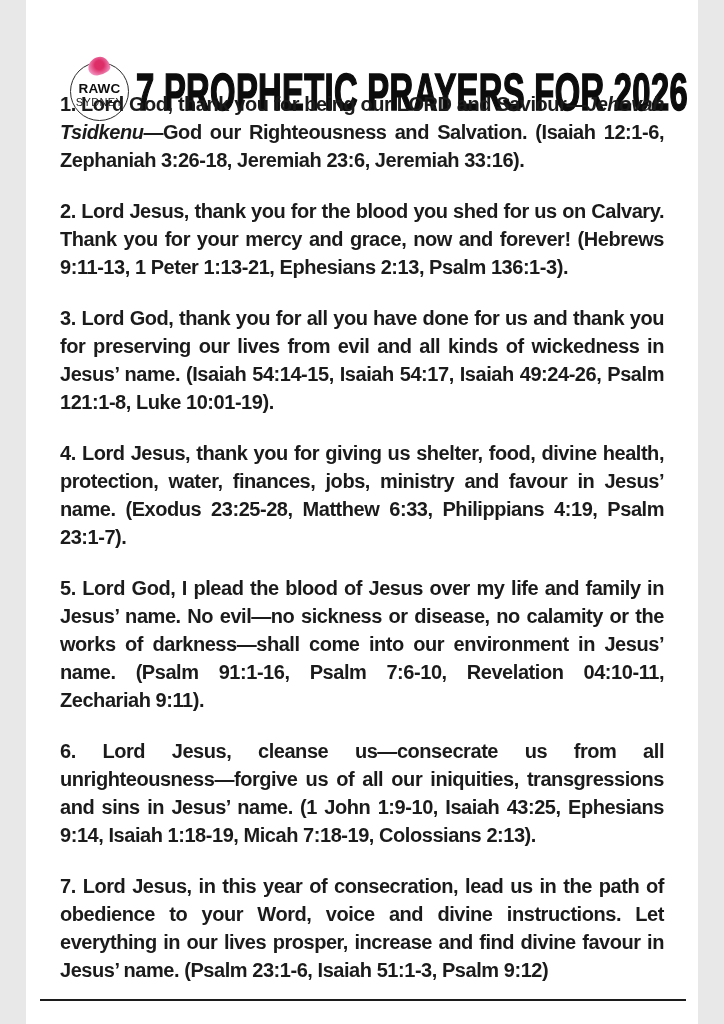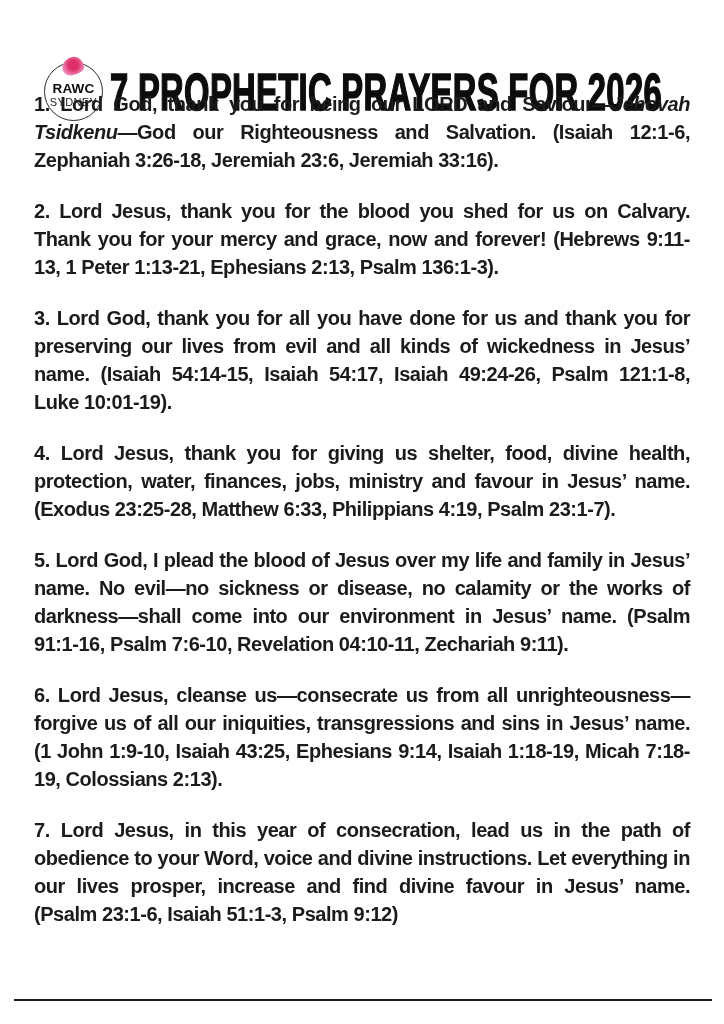--- a/index.html
+++ b/index.html
@@ -1,17 +1,17 @@
 <!DOCTYPE html>
 <html style="--background: #ffffff; --text: #1b1b1b; --rule: #1c1c1c; --logo-blob-outer: #f291bf; --logo-blob-core: #dd2e68;"><head>
 <meta charset="utf-8">
 <style>
   html, body { margin: 0; padding: 0; background: #e8e8e8; }
   .page {
-    width: 724px; height: 1024px;
+    width: 672px; height: 1024px;
     background: var(--background, #ffffff);
     position: relative; overflow: hidden;
     font-family: "Liberation Sans", sans-serif;
     margin: 0 auto;
   }
   
   .header {
     position: absolute; top: 31px; left: 44px; right: 20px;
     display: flex; align-items: center;
   }

